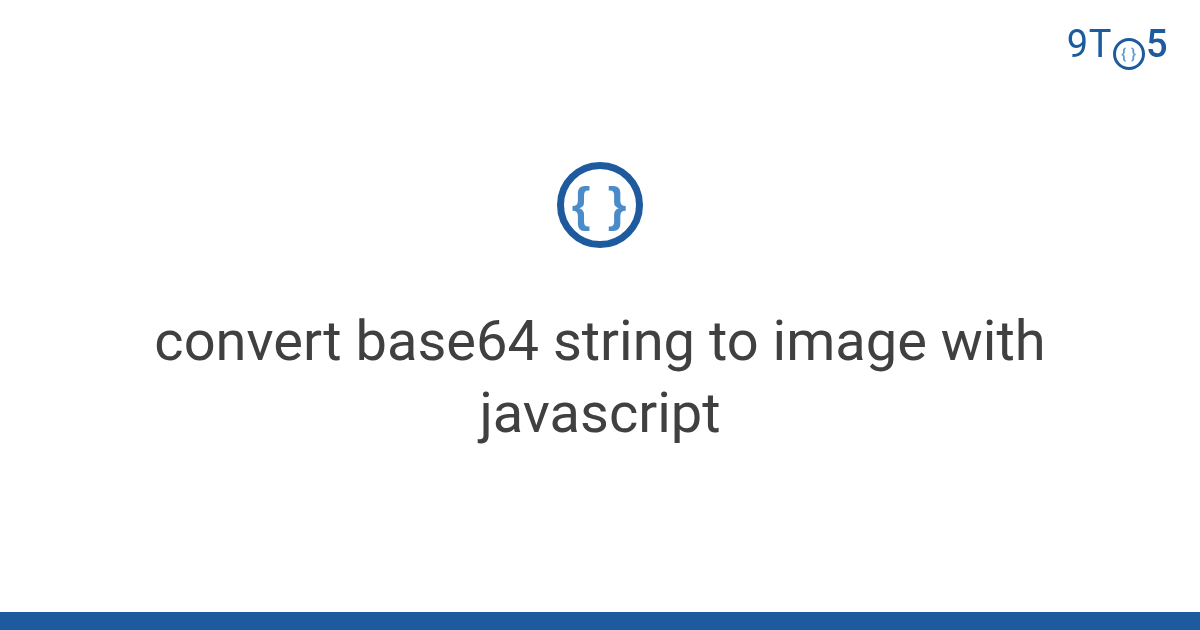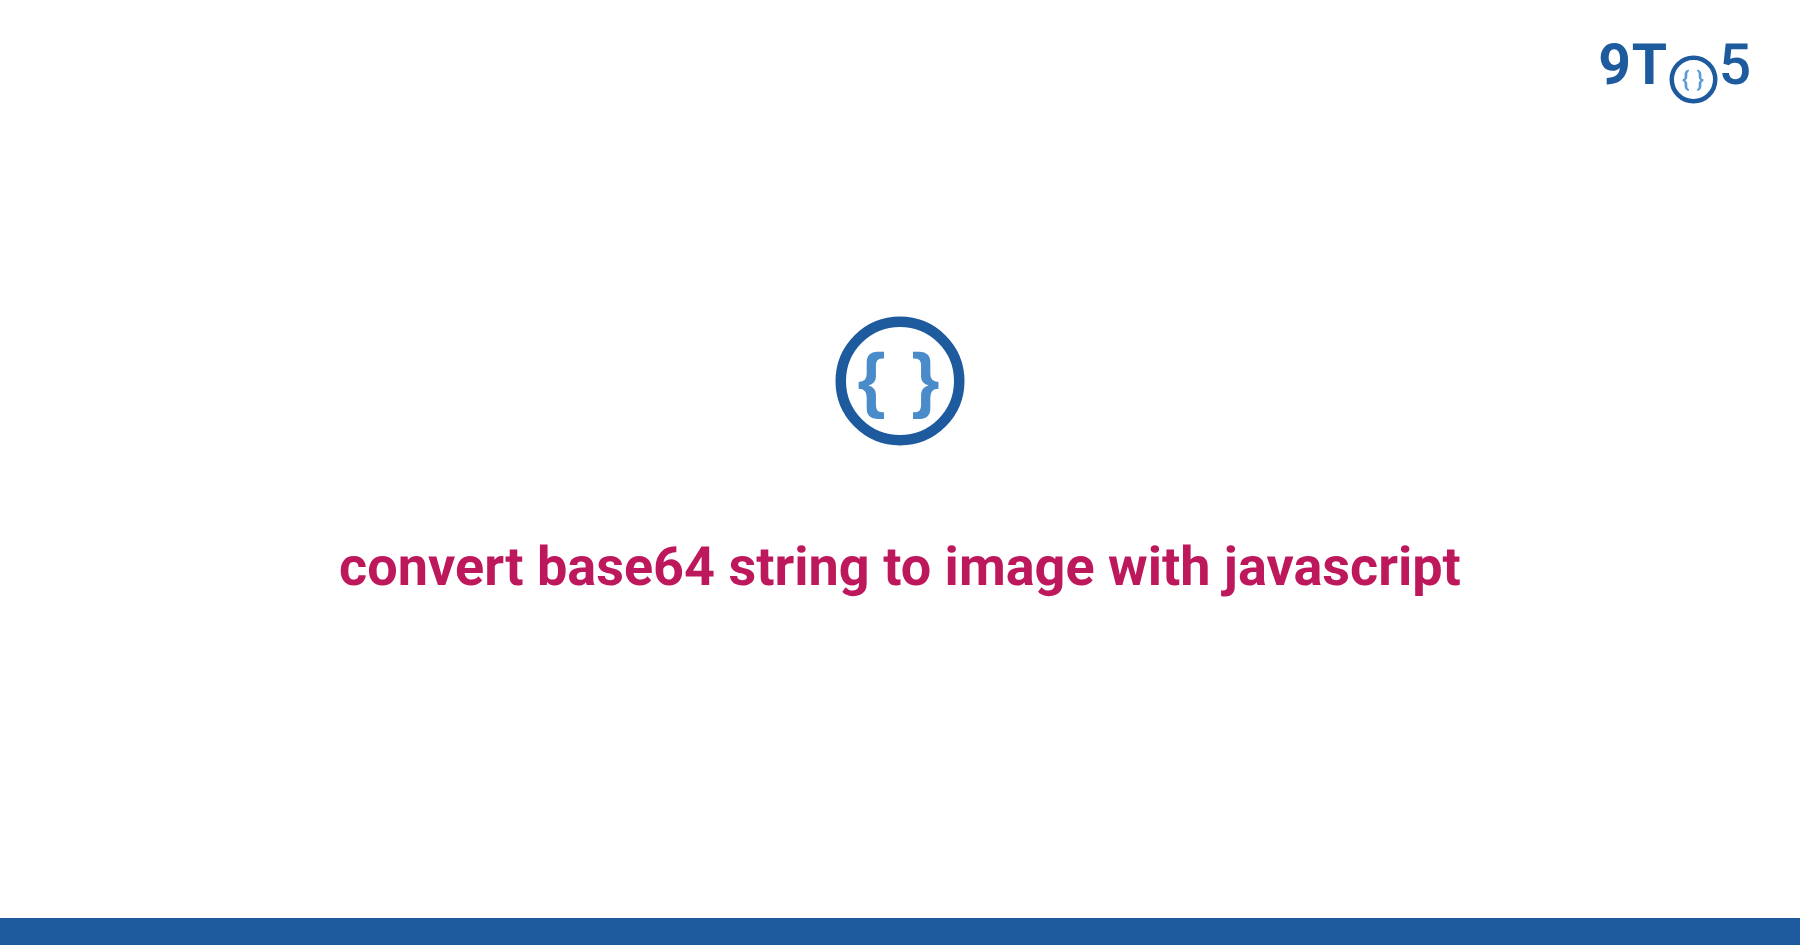--- a/index.html
+++ b/index.html
@@ -20,21 +20,21 @@
       top: 22px;
       right: 32px;
       display: flex;
       align-items: baseline;
       font-size: 38px;
       font-weight: 400;
       letter-spacing: 0.5px;
     }
     .logo-9t {
       color: #1e5a9e;
-      font-weight: 700;
+      font-weight: 400;
       margin-left: 48px;
     }
     .logo-o {
       display: inline-flex;
       align-items: center;
       justify-content: center;
       width: 32px;
       height: 32px;
       border: 3px solid #1e5a9e;
       border-radius: 50%;
@@ -78,23 +78,23 @@
     }
     .icon-braces {
       color: #4a8cc9;
       font-size: 48px;
       font-weight: 700;
       font-family: "Segoe UI", Arial, sans-serif;
       letter-spacing: 2px;
       line-height: 1;
     }
     .title {
-      color: #be185d;
-      font-size: 36px;
-      font-weight: 700;
+      color: #404040;
+      font-size: 56px;
+      font-weight: 400;
       text-align: center;
       line-height: 1.28;
       max-width: 960px;
     }
     .footer-bar {
       position: absolute;
       bottom: 0;
       left: 0;
       right: 0;
       height: 18px;

